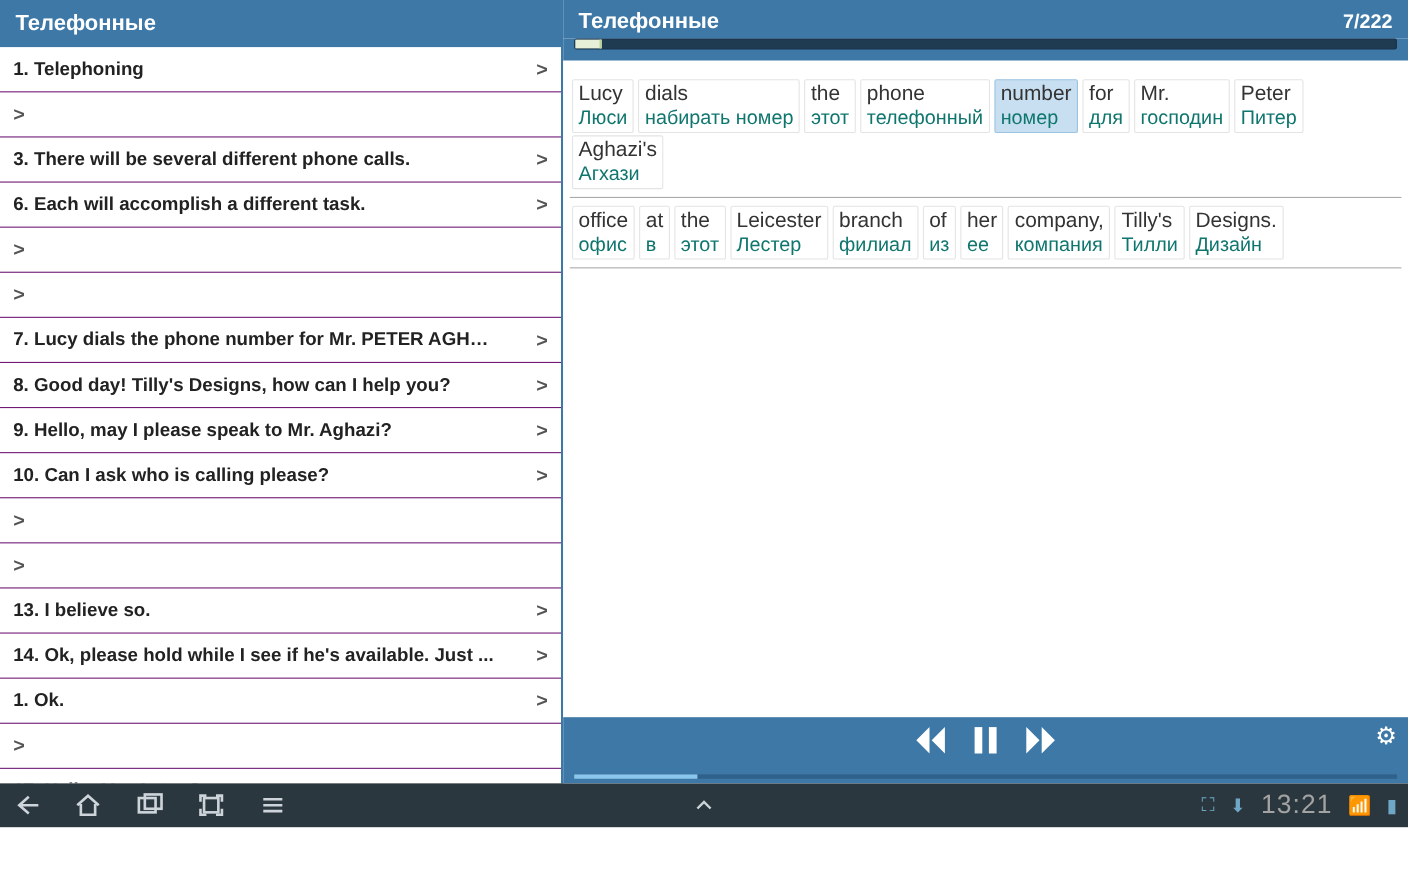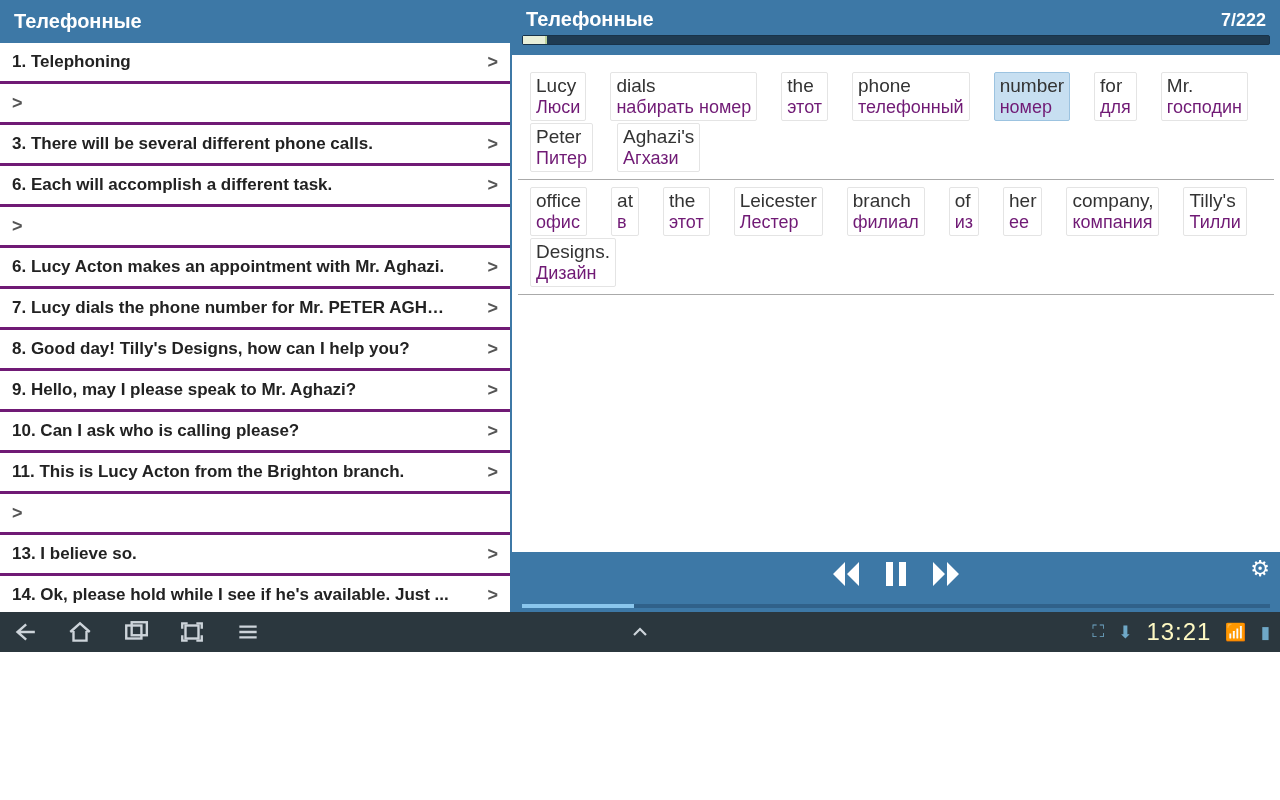--- a/index.html
+++ b/index.html
@@ -1,47 +1,47 @@
 <!DOCTYPE html>
 <html><head>
 <meta charset="utf-8">
 <style>
   * { box-sizing: border-box; margin: 0; padding: 0; }
   html, body { width: 1280px; height: 800px; overflow: hidden; font-family: Arial, Helvetica, sans-serif; background:#fff;}
-  .app { display:flex; width:100%; height:612px; }
+  .app { display:flex; width:100%; height:712px; }
   .left-pane { width: 512px; height:100%; display:flex; flex-direction:column; border-right: 2px solid #3d78a6;}
   .right-pane { flex:1; height:100%; display:flex; flex-direction:column; background:#fff;}
   .header { background:#3d78a6; color:#fff; font-weight:bold; font-size:20px; padding:10px 14px; }
   .list { flex:1; overflow:hidden; background:#fff;}
-  .list-item { display:flex; align-items:center; justify-content:space-between; padding:0 12px; height:41px; border-bottom:3px solid #701a75; font-weight:bold; font-size:17px; color:#222; cursor:pointer;}
+  .list-item { display:flex; align-items:center; justify-content:space-between; padding:0 12px; height:41px; border-bottom:1px solid #701a75; font-weight:bold; font-size:17px; color:#222; cursor:pointer;}
   .list-item .chev { color:#555; font-weight:bold; font-size:18px;}
   .right-header { background:#3d78a6; color:#fff; font-weight:bold; font-size:20px; padding:8px 14px 4px; display:flex; justify-content:space-between; align-items:baseline;}
   .progress-wrap { background:#3d78a6; padding:0 10px 10px;}
   .progress { height:10px; background:#1f3b52; border:1px solid #18334a; border-radius:2px; position:relative;}
   .progress-fill { position:absolute; left:0; top:0; bottom:0; width:3.2%; background:#e8efd9; border-right:2px solid #bcd39b;}
   .sentence-area { flex:1; padding:10px 6px; }
   .sentence-row { border-bottom:1px solid #aaa; padding:6px 0;}
-  .word-box { display:inline-block; vertical-align:top; margin:1px 12px; padding:2px 5px; border:1px solid #e4e4e4; border-radius:2px; text-align:left; cursor:pointer;}
+  .word-box { display:inline-block; vertical-align:top; margin:1px 2px; padding:2px 5px; border:1px solid #e4e4e4; border-radius:2px; text-align:left; cursor:pointer;}
   .word-box.active { background:#c7dff1; border-color:#9cc3e0;}
   .wb-en { font-size:19px; color:#333; white-space:nowrap;}
-  .wb-ru { font-size:18px; color:#701a75; white-space:nowrap;}
+  .wb-ru { font-size:18px; color:#0f766e; white-space:nowrap;}
   .player { background:#3d78a6; padding:6px 10px 4px; position:relative; height:60px;}
   .player-controls { display:flex; gap:20px; justify-content:center; align-items:center;}
   .pbtn { color:#fff; font-size:34px; cursor:pointer; user-select:none;}
   .gear { position:absolute; right:10px; top:4px; color:#fff; font-size:22px; cursor:pointer;}
   .mini-progress { position:absolute; left:10px; right:10px; bottom:4px; height:4px; background:#30618a;}
   .mini-progress-fill { height:100%; width:15%; background:#8ac6ed;}
   
   .navbar { height:40px; background:#2b373e; display:flex; align-items:center; padding:0 10px; color:#cdd4da; justify-content:space-between;}
   .nav-left { display:flex; gap:28px; align-items:center;}
   .nav-icon { width:28px; height:28px; display:flex; align-items:center; justify-content:center; cursor:pointer;}
   .nav-icon svg { stroke:#cdd4da; fill:none; stroke-width:2.2;}
   .nav-center { position:absolute; left:50%; transform:translateX(-50%);}
   .nav-right { display:flex; gap:14px; align-items:center;}
-  .clock { font-size:24px; color:#fef9c3; letter-spacing:1px;}
+  .clock { font-size:24px; color:#a3a3a3; letter-spacing:1px;}
   .status-ic { color:#6fa8c7; font-size:17px;}
   .count { font-size:18px;}
   .lbl { white-space:nowrap; overflow:hidden; text-overflow:ellipsis; max-width:440px;}
 </style>
 </head>
 <body>
 
 <div class="app">
   <div class="left-pane">
     <div class="header">Телефонные</div>
@@ -58,41 +58,39 @@
           <span class="chev">&gt;</span>
         </div>
         <div class="list-item">
           <span class="lbl">6. Each will accomplish a different task.</span>
           <span class="chev">&gt;</span>
         </div>
         <div class="list-item">
           <span class="chev">&gt;</span>
         </div>
         <div class="list-item">
-          <span class="lbl">6. Lucy Acton makes an appointment with Mr. Aghazi.</span>
           <span class="chev">&gt;</span>
         </div>
         <div class="list-item">
           <span class="lbl">7. Lucy dials the phone number for Mr. PETER AGHAZI'...</span>
           <span class="chev">&gt;</span>
         </div>
         <div class="list-item">
           <span class="lbl">8. Good day! Tilly's Designs, how can I help you?</span>
           <span class="chev">&gt;</span>
         </div>
         <div class="list-item">
           <span class="lbl">9. Hello, may I please speak to Mr. Aghazi?</span>
           <span class="chev">&gt;</span>
         </div>
         <div class="list-item">
           <span class="lbl">10. Can I ask who is calling please?</span>
           <span class="chev">&gt;</span>
         </div>
         <div class="list-item">
-          <span class="lbl">11. This is Lucy Acton from the Brighton branch.</span>
           <span class="chev">&gt;</span>
         </div>
         <div class="list-item">
           <span class="chev">&gt;</span>
         </div>
         <div class="list-item">
           <span class="lbl">13. I believe so.</span>
           <span class="chev">&gt;</span>
         </div>
         <div class="list-item">

